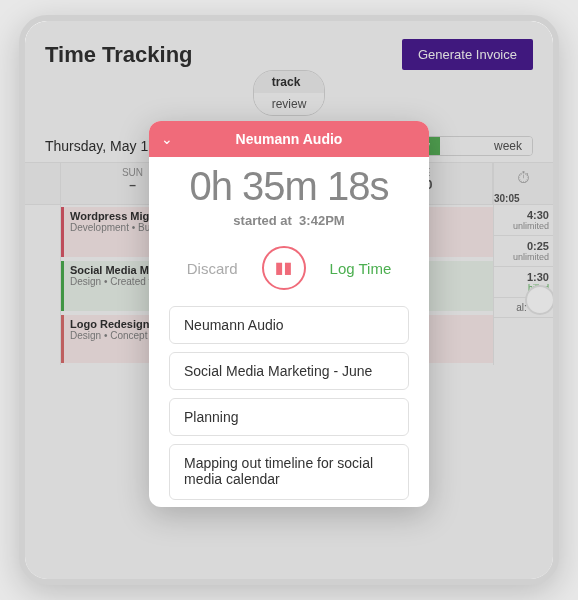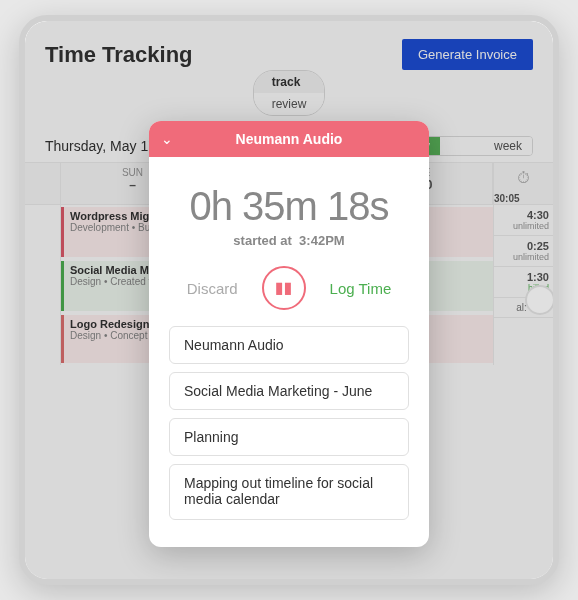--- a/index.html
+++ b/index.html
@@ -64,21 +64,21 @@
       margin-bottom: 0;
     }
 
     .page-title {
       font-size: 22px;
       font-weight: 600;
       color: #333;
     }
 
     .generate-invoice-btn {
-      background: #1d4ed8;
+      background: #4c1d95;
       color: #fff;
       border: none;
       border-radius: 2px;
       padding: 8px 16px;
       font-size: 13px;
       font-weight: 500;
       cursor: pointer;
     }
 
     
@@ -348,21 +348,21 @@
 
     .modal-chevron {
       position: absolute;
       left: 12px;
       color: #fff;
       font-size: 14px;
       cursor: pointer;
     }
 
     .modal-body {
-      padding: 27px 20px;
+      padding: 7px 20px;
       text-align: center;
       border-radius: 23px;
     }
 
     .timer-display {
       font-size: 40px;
       font-weight: 300;
       color: #888;
       letter-spacing: -1px;
       margin-bottom: 4px;

